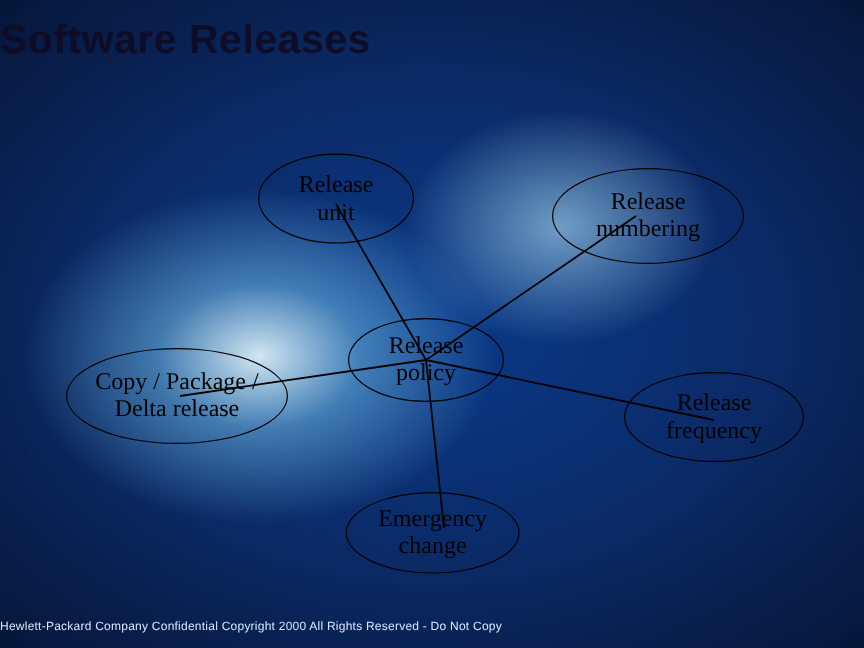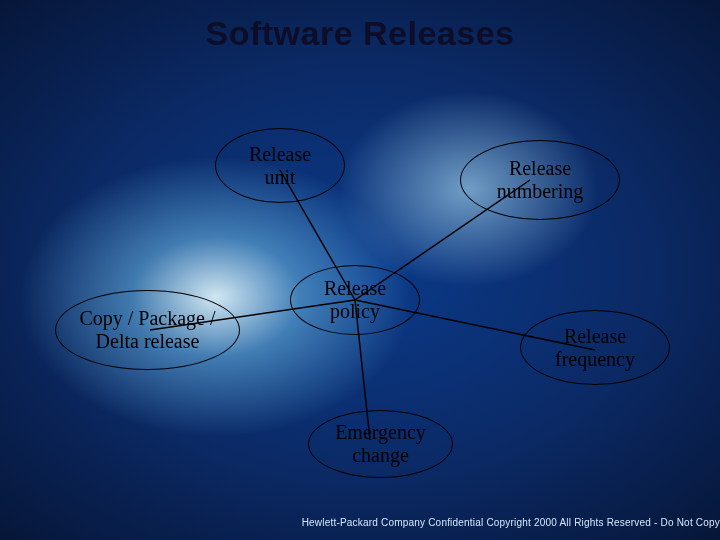--- a/index.html
+++ b/index.html
@@ -10,21 +10,21 @@
       radial-gradient(ellipse 280px 200px at 30% 55%, rgba(230,250,255,0.9) 0%, rgba(120,200,240,0.5) 30%, rgba(40,100,180,0.0) 70%),
       radial-gradient(ellipse 200px 150px at 65% 35%, rgba(180,230,250,0.6) 0%, rgba(60,140,210,0.0) 65%),
       radial-gradient(ellipse 700px 500px at 50% 50%, #0a3a8a 0%, #0b2a66 40%, #061638 75%, #020814 100%);
     position: relative;
     color: #000;
   }
   .title {
     position: absolute;
     top: 14px;
     left: 0; right: 0;
-    text-align: center;
+    text-align: left;
     font-family: Arial, Helvetica, sans-serif;
     font-weight: bold;
     font-size: 34px;
     color: #0d0d28;
     letter-spacing: 0.5px;
   }
   svg.connectors {
     position: absolute;
     top: 0; left: 0;
     width: 720px; height: 540px;
@@ -41,21 +41,21 @@
     text-align: center;
     font-size: 20px;
     line-height: 1.15;
     padding: 4px 10px;
     white-space: pre-line;
   }
   .footer {
     position: absolute;
     bottom: 12px;
     left: 0; right: 0;
-    text-align: right;
+    text-align: left;
     font-family: Arial, Helvetica, sans-serif;
     font-size: 10px;
     color: #d5e8ff;
     letter-spacing: 0.2px;
   }
 </style>
 </head>
 <body>
 
 <div class="title">Software Releases</div>
@@ -81,21 +81,21 @@
 <div class="node" style="left:460px; top:140px; width:160px; height:80px;">
   <span>Release
 numbering</span>
 </div>
 
 <div class="node" style="left:520px; top:310px; width:150px; height:75px;">
   <span>Release
 frequency</span>
 </div>
 
-<div class="node" style="left:308px; top:410px; width:145px; height:68px;">
+<div class="node" style="left:288px; top:410px; width:145px; height:68px;">
   <span>Emergency
 change</span>
 </div>
 
 <div class="node" style="left:55px; top:290px; width:185px; height:80px;">
   <span>Copy / Package /
 Delta release</span>
 </div>
 
 <div class="footer">Hewlett-Packard Company Confidential Copyright 2000 All Rights Reserved - Do Not Copy</div>

